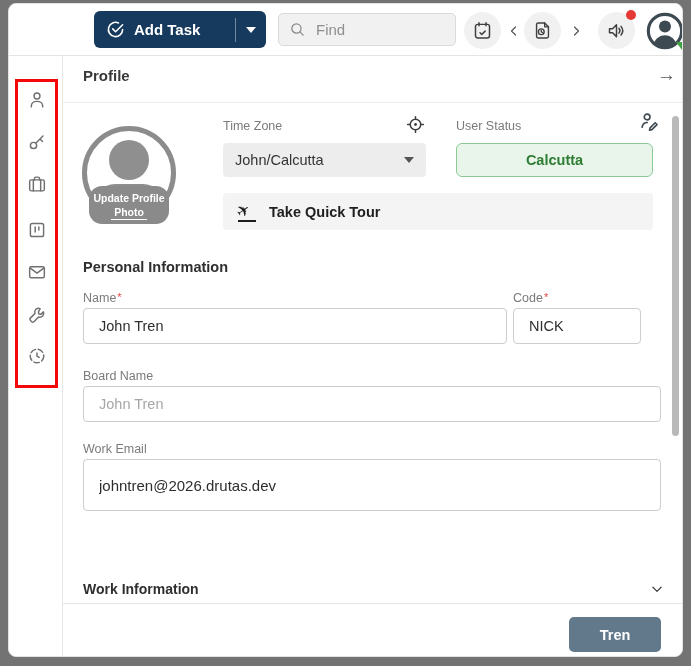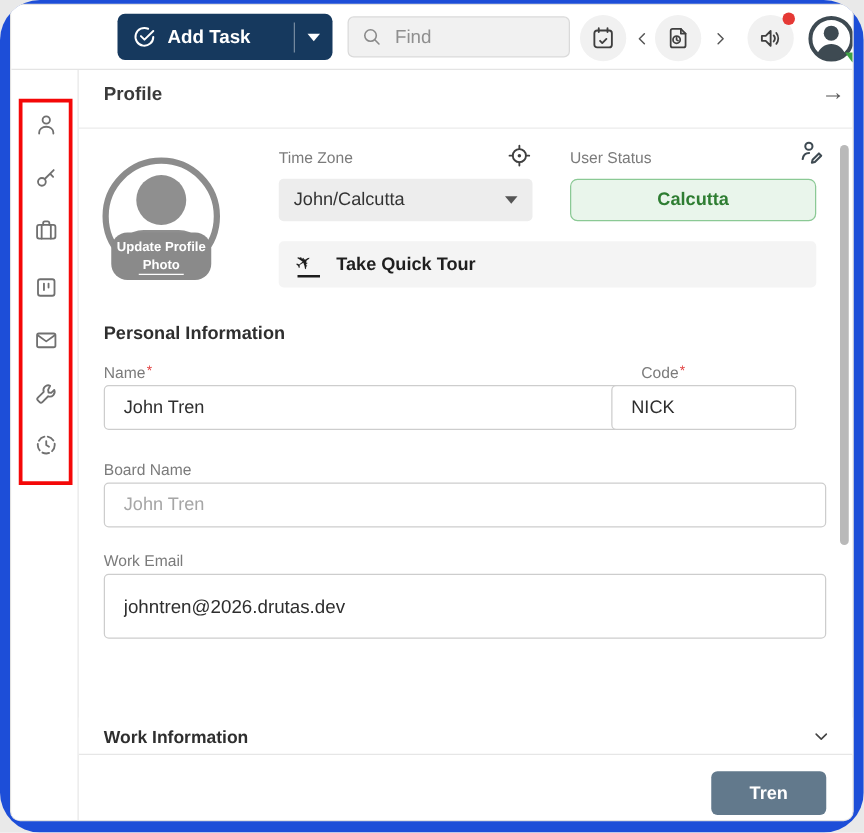--- a/index.html
+++ b/index.html
@@ -1,17 +1,17 @@
 <!DOCTYPE html>
 <html><head>
 <meta charset="utf-8">
 <style>
   html,body{margin:0;padding:0;background:#e9e9e9;font-family:"Liberation Sans",sans-serif;
     -webkit-font-smoothing:antialiased;}
-  .stage{position:relative;width:691px;height:666px;background:#1d4ed8;overflow:hidden;border-radius:32px;}
+  .stage{position:relative;width:691px;height:666px;background:#737373;overflow:hidden;}
   .window{position:absolute;left:8px;top:3px;width:675px;height:654px;background:#fff;
     border-radius:8px;border:1px solid #e2e2e2;overflow:hidden;box-sizing:border-box;}
   .abs{position:absolute;box-sizing:border-box;}
 
   
   .topbar{left:0;top:0;width:100%;height:52px;background:#fff;border-bottom:1px solid #e4e4e4;}
   .add-task{left:85px;top:7px;width:172px;height:37px;background:#16395e;border-radius:6px;
     display:flex;align-items:center;color:#fff;cursor:pointer;}
   .add-task .lbl{font-size:15px;font-weight:700;margin-left:9px;}
   .add-task .sep{width:1px;height:24px;background:rgba(255,255,255,.4);margin-left:auto;}
@@ -277,21 +277,21 @@
   </div>
 
   <div class="abs sect-title" style="left:74px;top:255px">Personal Information</div>
 
   <div class="abs field-label" style="left:74px;top:287px"><span>Name</span><span class="req">*</span></div>
   <div class="abs tinput" style="left:74px;top:304px;width:424px;height:36px">
     <input value="John Tren" style="">
   </div>
 
   <div class="abs field-label" style="left:504px;top:287px"><span>Code</span><span class="req">*</span></div>
-  <div class="abs tinput" style="left:480px;top:304px;width:148px;height:36px">
+  <div class="abs tinput" style="left:504px;top:304px;width:128px;height:36px">
     <input value="NICK" style="">
   </div>
 
   <div class="abs field-label" style="left:74px;top:365px">Board Name</div>
   <div class="abs tinput ghost" style="left:74px;top:382px;width:578px;height:36px">
     <input placeholder="John Tren" style="">
   </div>
 
   <div class="abs field-label" style="left:74px;top:438px">Work Email</div>
   <div class="abs tinput" style="left:74px;top:455px;width:578px;height:52px">

